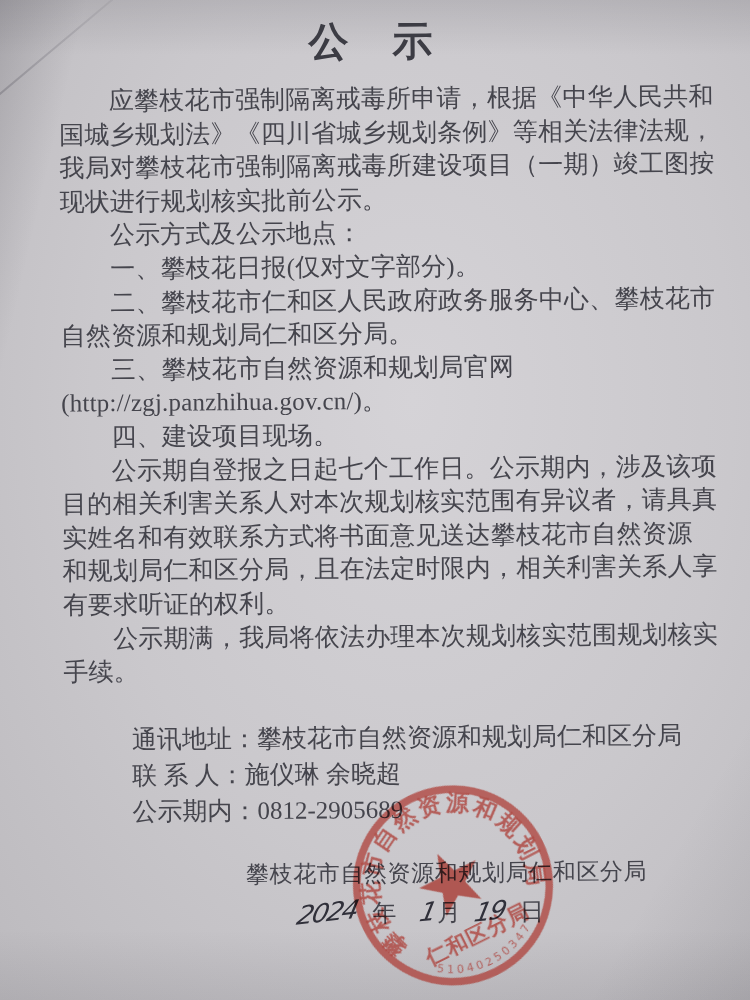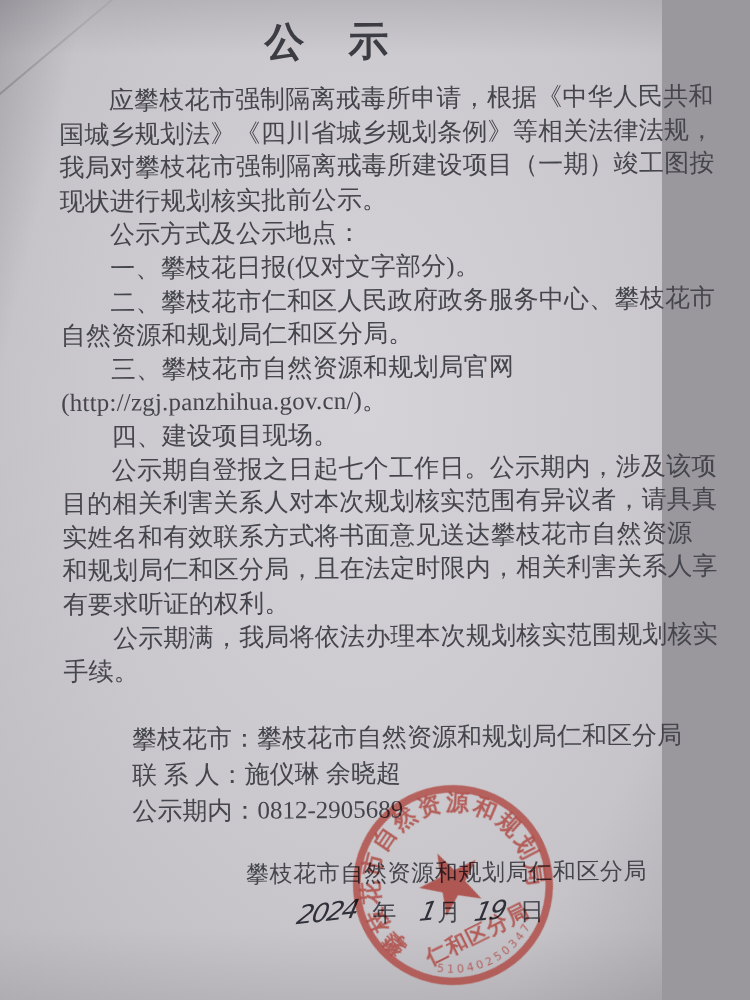--- a/index.html
+++ b/index.html
@@ -1,19 +1,19 @@
 <!DOCTYPE html>
 <html><head>
 <meta charset="utf-8">
 <style>
   html,body{margin:0;padding:0;}
   body{width:750px;height:1000px;overflow:hidden;background:#9a989c;
        font-family:"Liberation Serif","DejaVu Serif",serif;}
   .paper{
-    position:relative;width:662px;height:1000px;
+    position:relative;width:750px;height:1000px;
     background:
       linear-gradient(103deg, rgba(60,58,66,0.20) 0px, rgba(60,58,66,0) 85px),
       linear-gradient(180deg, rgba(60,58,66,0.14) 0px, rgba(60,58,66,0) 55px),
       linear-gradient(300deg, rgba(60,58,66,0.10) 0px, rgba(60,58,66,0) 140px),
       linear-gradient(0deg,   rgba(60,58,66,0.10) 0px, rgba(60,58,66,0) 70px),
       radial-gradient(ellipse at 55% 40%, #d5d3d7 0%, #cac8cc 55%, #bcbabe 100%);
   }
   .crease{
     position:absolute;left:-30px;top:118px;width:250px;height:2px;
     background:linear-gradient(90deg, rgba(84,82,92,0.38), rgba(84,82,92,0));
@@ -85,21 +85,21 @@
       <div class="doc-line">目的相关利害关系人对本次规划核实范围有异议者，请具真</div>
       <div class="doc-line">实姓名和有效联系方式将书面意见送达攀枝花市自然资源</div>
       <div class="doc-line">和规划局仁和区分局，且在法定时限内，相关利害关系人享</div>
       <div class="doc-line">有要求听证的权利。</div>
       <div class="doc-line indent">公示期满，我局将依法办理本次规划核实范围规划核实</div>
       <div class="doc-line">手续。</div>
     </div>
 
     <div class="contact-block">
       <div class="contact-row">
-        <span>攀枝花市：</span><span>攀枝花市自然资源和规划局仁和区分局</span>
+        <span>通讯地址：</span><span>攀枝花市自然资源和规划局仁和区分局</span>
       </div>
       <div class="contact-row">
         <span>联 系 人：</span><span>施仪琳 余晓超</span>
       </div>
       <div class="contact-row">
         <span>公示期内：</span><span>0812-2905689</span>
       </div>
     </div>
 
     <div class="signature">攀枝花市自然资源和规划局仁和区分局</div>

